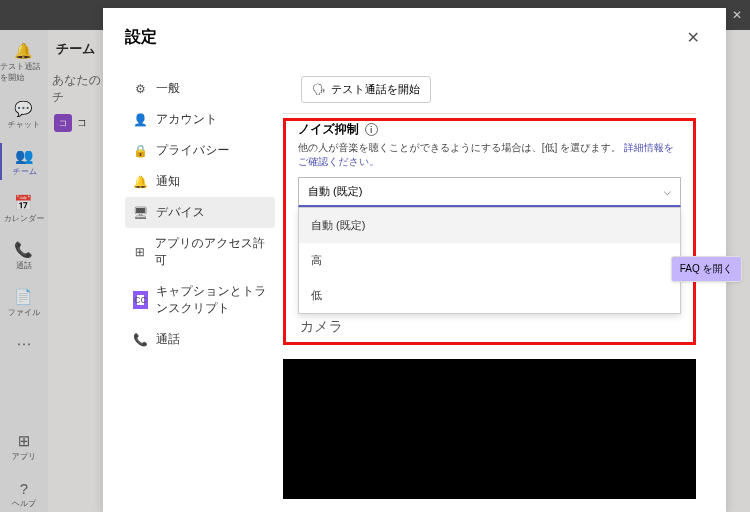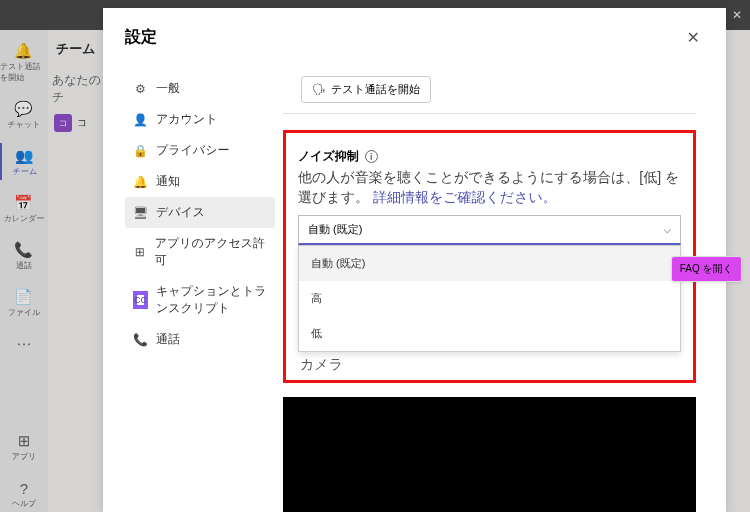--- a/index.html
+++ b/index.html
@@ -22,33 +22,33 @@
 .mtitle{font-size:16px;font-weight:600}
 .mclose{font-size:16px;color:#555;cursor:pointer;padding:4px}
 .mbody{display:flex;gap:0;height:calc(100% - 42px)}
 .snav{width:150px;font-size:12px;color:#333}
 .sitem{display:flex;align-items:center;gap:8px;padding:7px 8px;cursor:pointer;border-radius:3px}
 .sitem.active{background:#ededed}
 .sicon{width:15px;display:inline-flex;justify-content:center;color:#555;font-size:12px}
 .content{flex:1;padding:0 8px;overflow:hidden;position:relative}
 .testbtn{border:1px solid #ccc;background:#fff;padding:5px 10px;font-size:11px;border-radius:3px;cursor:pointer;margin:3px 0 0 18px;display:inline-flex;align-items:center;gap:5px}
 .hr1{border:none;border-top:1px solid #ddd;margin:10px 0 0}
-.redbox{border:3px solid #e11;padding:15px 12px 6px;margin-top:16px}
+.redbox{border:3px solid #e11;padding:0 12px 6px;margin-top:4px}
 .sect-title{font-size:12px;font-weight:600;display:flex;align-items:center;gap:6px}
 .info-ic{width:13px;height:13px;border:1px solid #666;border-radius:50%;display:inline-flex;align-items:center;justify-content:center;font-size:9px;color:#666}
-.desc{font-size:14px;color:#444;margin-top:3px;line-height:1.4}
+.desc{font-size:10px;color:#444;margin-top:3px;line-height:1.4}
 .link{color:#4f52b2;cursor:pointer}
 .select{border:1px solid #bbb;border-bottom:2px solid #5b5fc7;padding:6px 9px;font-size:11px;margin-top:8px;display:flex;justify-content:space-between;align-items:center;cursor:pointer;background:#fff}
 .chev{font-size:10px;color:#666}
 .dropdown{border:1px solid #ccc;background:#fff;box-shadow:0 3px 6px rgba(0,0,0,0.12)}
 .ditem{padding:10px 12px;font-size:11px;cursor:pointer;color:#333}
 .ditem.sel{background:#f3f3f3}
 .cut{font-size:14px;color:#555;padding:4px 2px 0}
 .preview{background:#000;color:#fff;margin-top:14px;height:140px;display:flex;align-items:flex-end;justify-content:center;padding-bottom:6px;font-size:11px}
-.faqbtn{position:absolute;right:8px;bottom:230px;background:#d946ef;border:1px solid #ddd;padding:5px 8px;font-size:10px;border-radius:3px;cursor:pointer;box-shadow:0 1px 3px rgba(0,0,0,0.1)}
+.faqbtn{position:absolute;right:8px;bottom:230px;background:#c4b5fd;border:1px solid #ddd;padding:5px 8px;font-size:10px;border-radius:3px;cursor:pointer;box-shadow:0 1px 3px rgba(0,0,0,0.1)}
 .bgdeco{position:absolute;right:26px;top:120px;width:80px;height:100px;background:#f2d6da;border-radius:50%;display:flex;align-items:center;justify-content:center}
 .bgdeco .q{width:34px;height:34px;border-radius:50%;background:#4caf50;color:#fff;display:flex;align-items:center;justify-content:center;font-size:18px;font-weight:bold}
 .topicons{position:absolute;right:50px;top:46px;display:flex;gap:14px;color:#888;font-size:13px}
 </style>
 </head>
 <body>
 
 <div class="titlebar">
   <span class="ctl">⋯</span>
   <span class="ctl">—</span>

